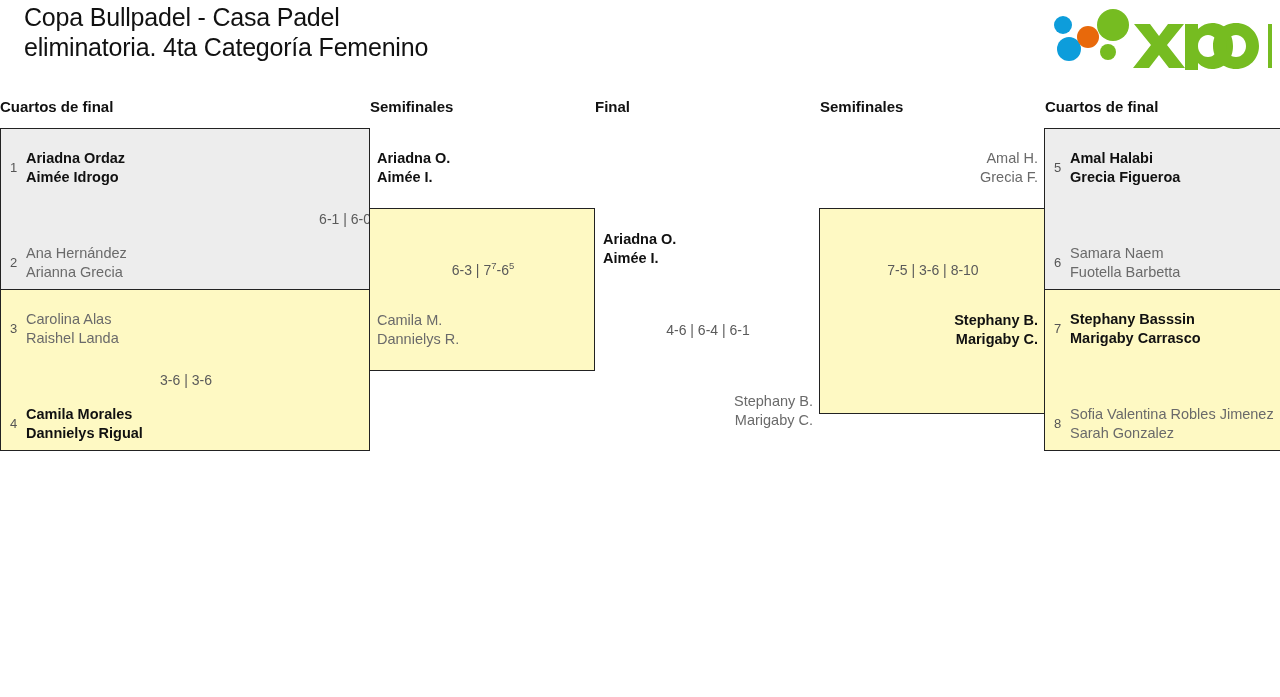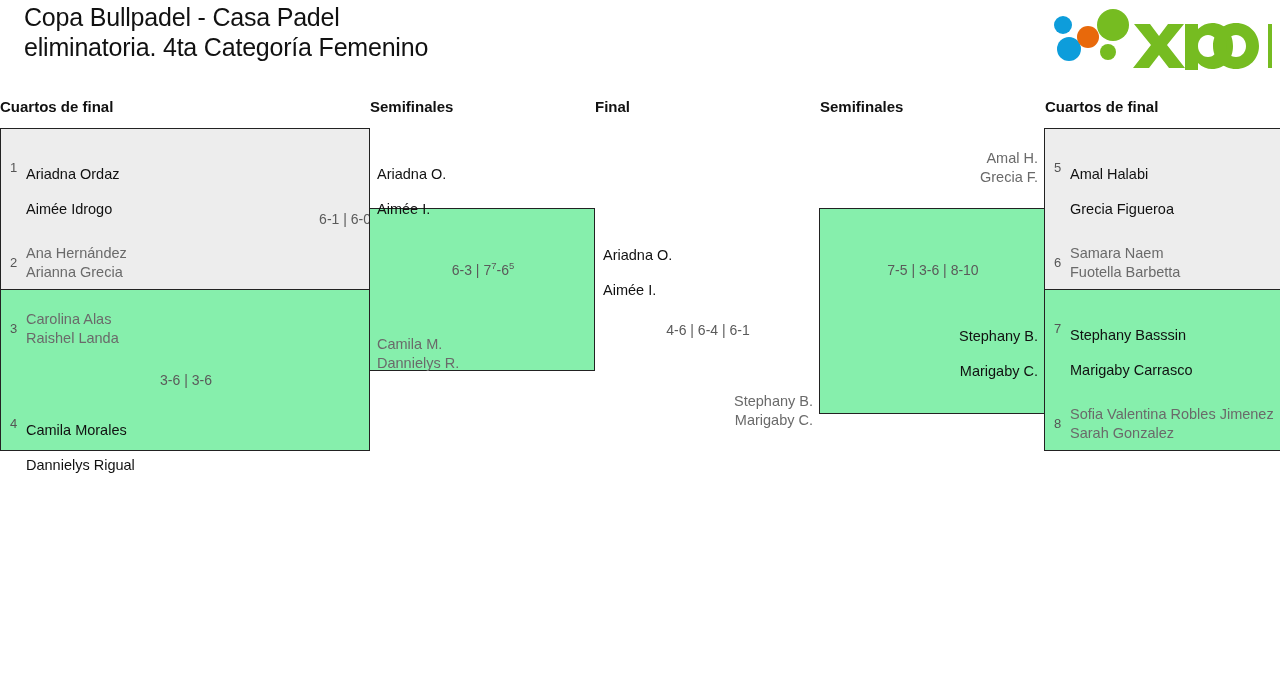--- a/index.html
+++ b/index.html
@@ -19,35 +19,35 @@
   #logo svg{display:block;}
   
   .round-head{
     position:absolute;top:96px;height:22px;line-height:22px;
     font-size:15px;font-weight:700;color:#111;
   }
   
   #bracket{position:absolute;left:0;top:118px;width:1280px;height:560px;}
   .mbox{
     position:absolute;box-sizing:border-box;
-    border:1px solid #222;background:#86efac;
+    border:1px solid #222;background:#fef9c3;
   }
   .mbox.shaded{background:#ededed;}
   
   .team{
     position:absolute;display:flex;align-items:flex-start;
     font-size:14.5px;line-height:19px;
   }
   .team .seed{
     font-size:13px;color:#555;width:16px;flex:0 0 16px;
     text-align:left;padding-top:9px;font-weight:400;
   }
   .team .names{display:block;}
   .team .n1,.team .n2{display:block;white-space:nowrap;}
-  .team.win .n1,.team.win .n2{font-weight:400;color:#111;margin-top:16px;}
+  .team.win .n1,.team.win .n2{font-weight:700;color:#111;}
   .team.lose .n1,.team.lose .n2{font-weight:400;color:#6a6a6a;}
   .team.right{justify-content:flex-end;text-align:right;}
   .team.right .names{text-align:right;}
   .score{
     position:absolute;font-size:14px;color:#5a5a5a;line-height:18px;
     white-space:nowrap;
   }
   .score sup{font-size:9.5px;vertical-align:super;line-height:0;}
 </style>
 </head>
@@ -126,21 +126,21 @@
     </div>
   </div>
 
   <div class="team win" style="left:377px;top:31px;">
     <span class="names">
       <span class="n1">Ariadna O.</span>
       <span class="n2">Aimée I.</span>
     </span>
   </div>
 
-  <div class="team lose" style="left:377px;top:193px;margin-top:24px;">
+  <div class="team lose" style="left:377px;top:193px;">
     <span class="names">
       <span class="n1">Camila M.</span>
       <span class="n2">Dannielys R.</span>
     </span>
   </div>
 
   <div class="team win" style="left:603px;top:112px;">
     <span class="names">
       <span class="n1">Ariadna O.</span>
       <span class="n2">Aimée I.</span>

